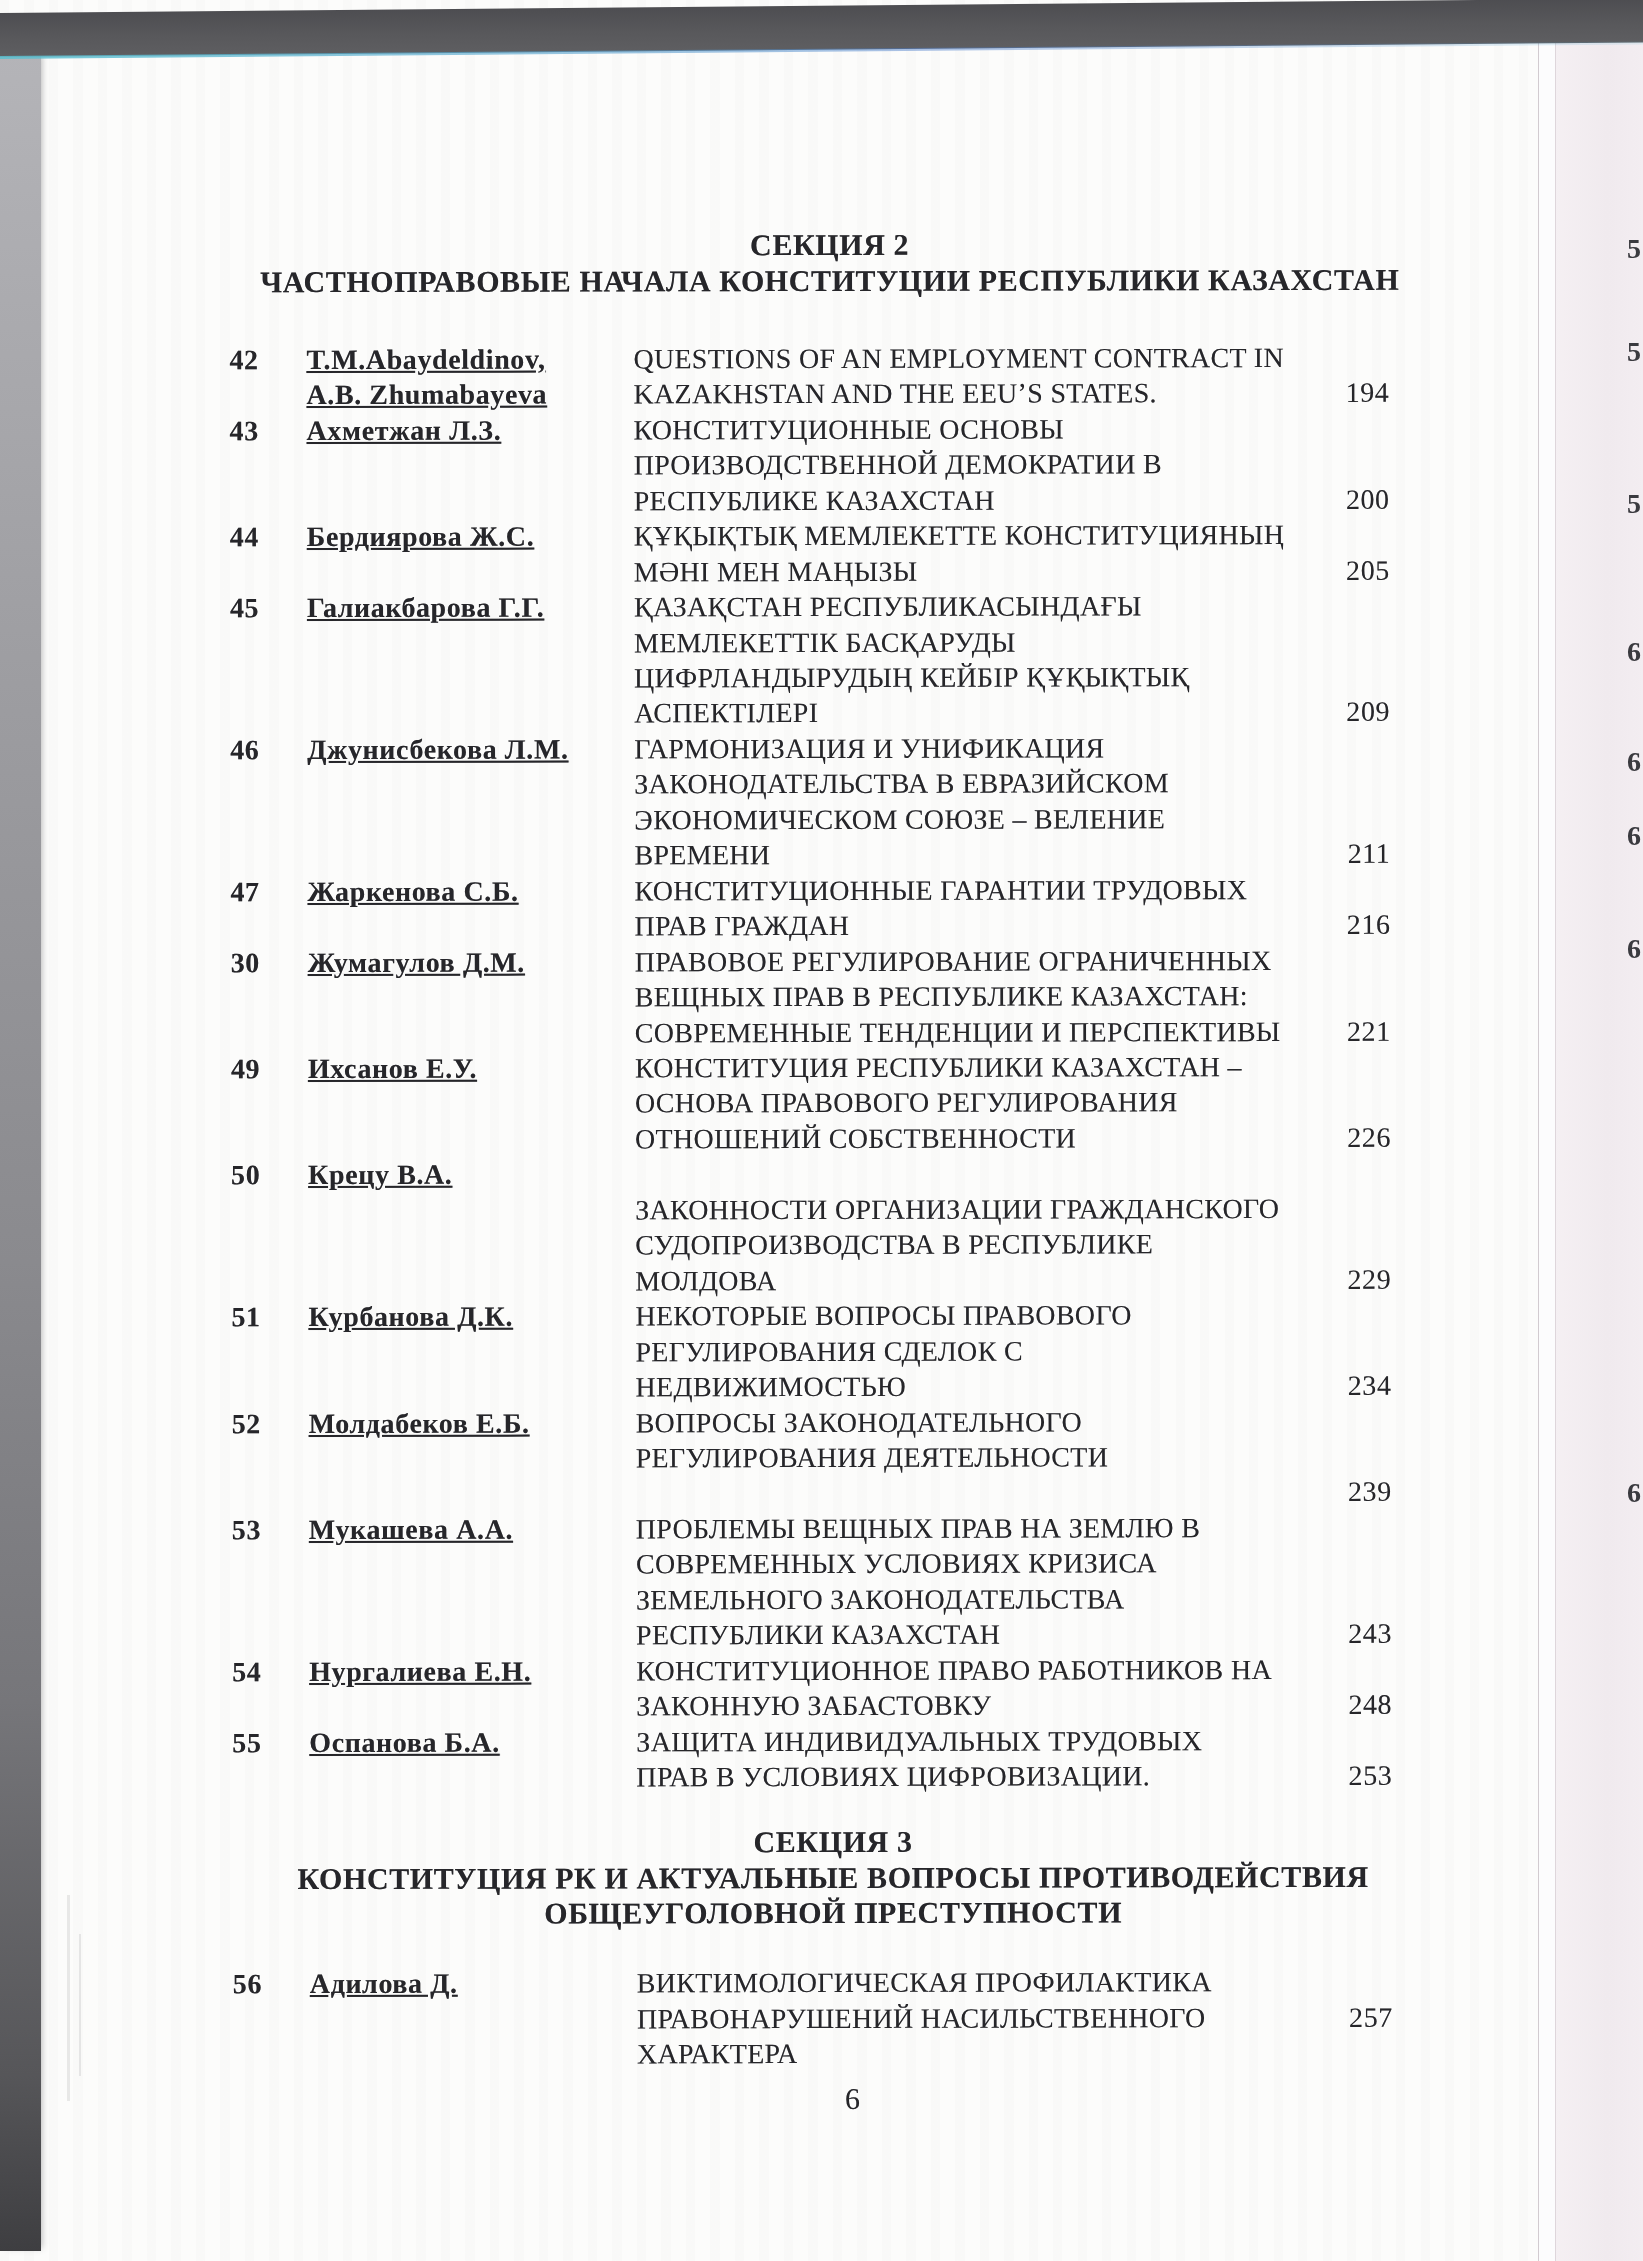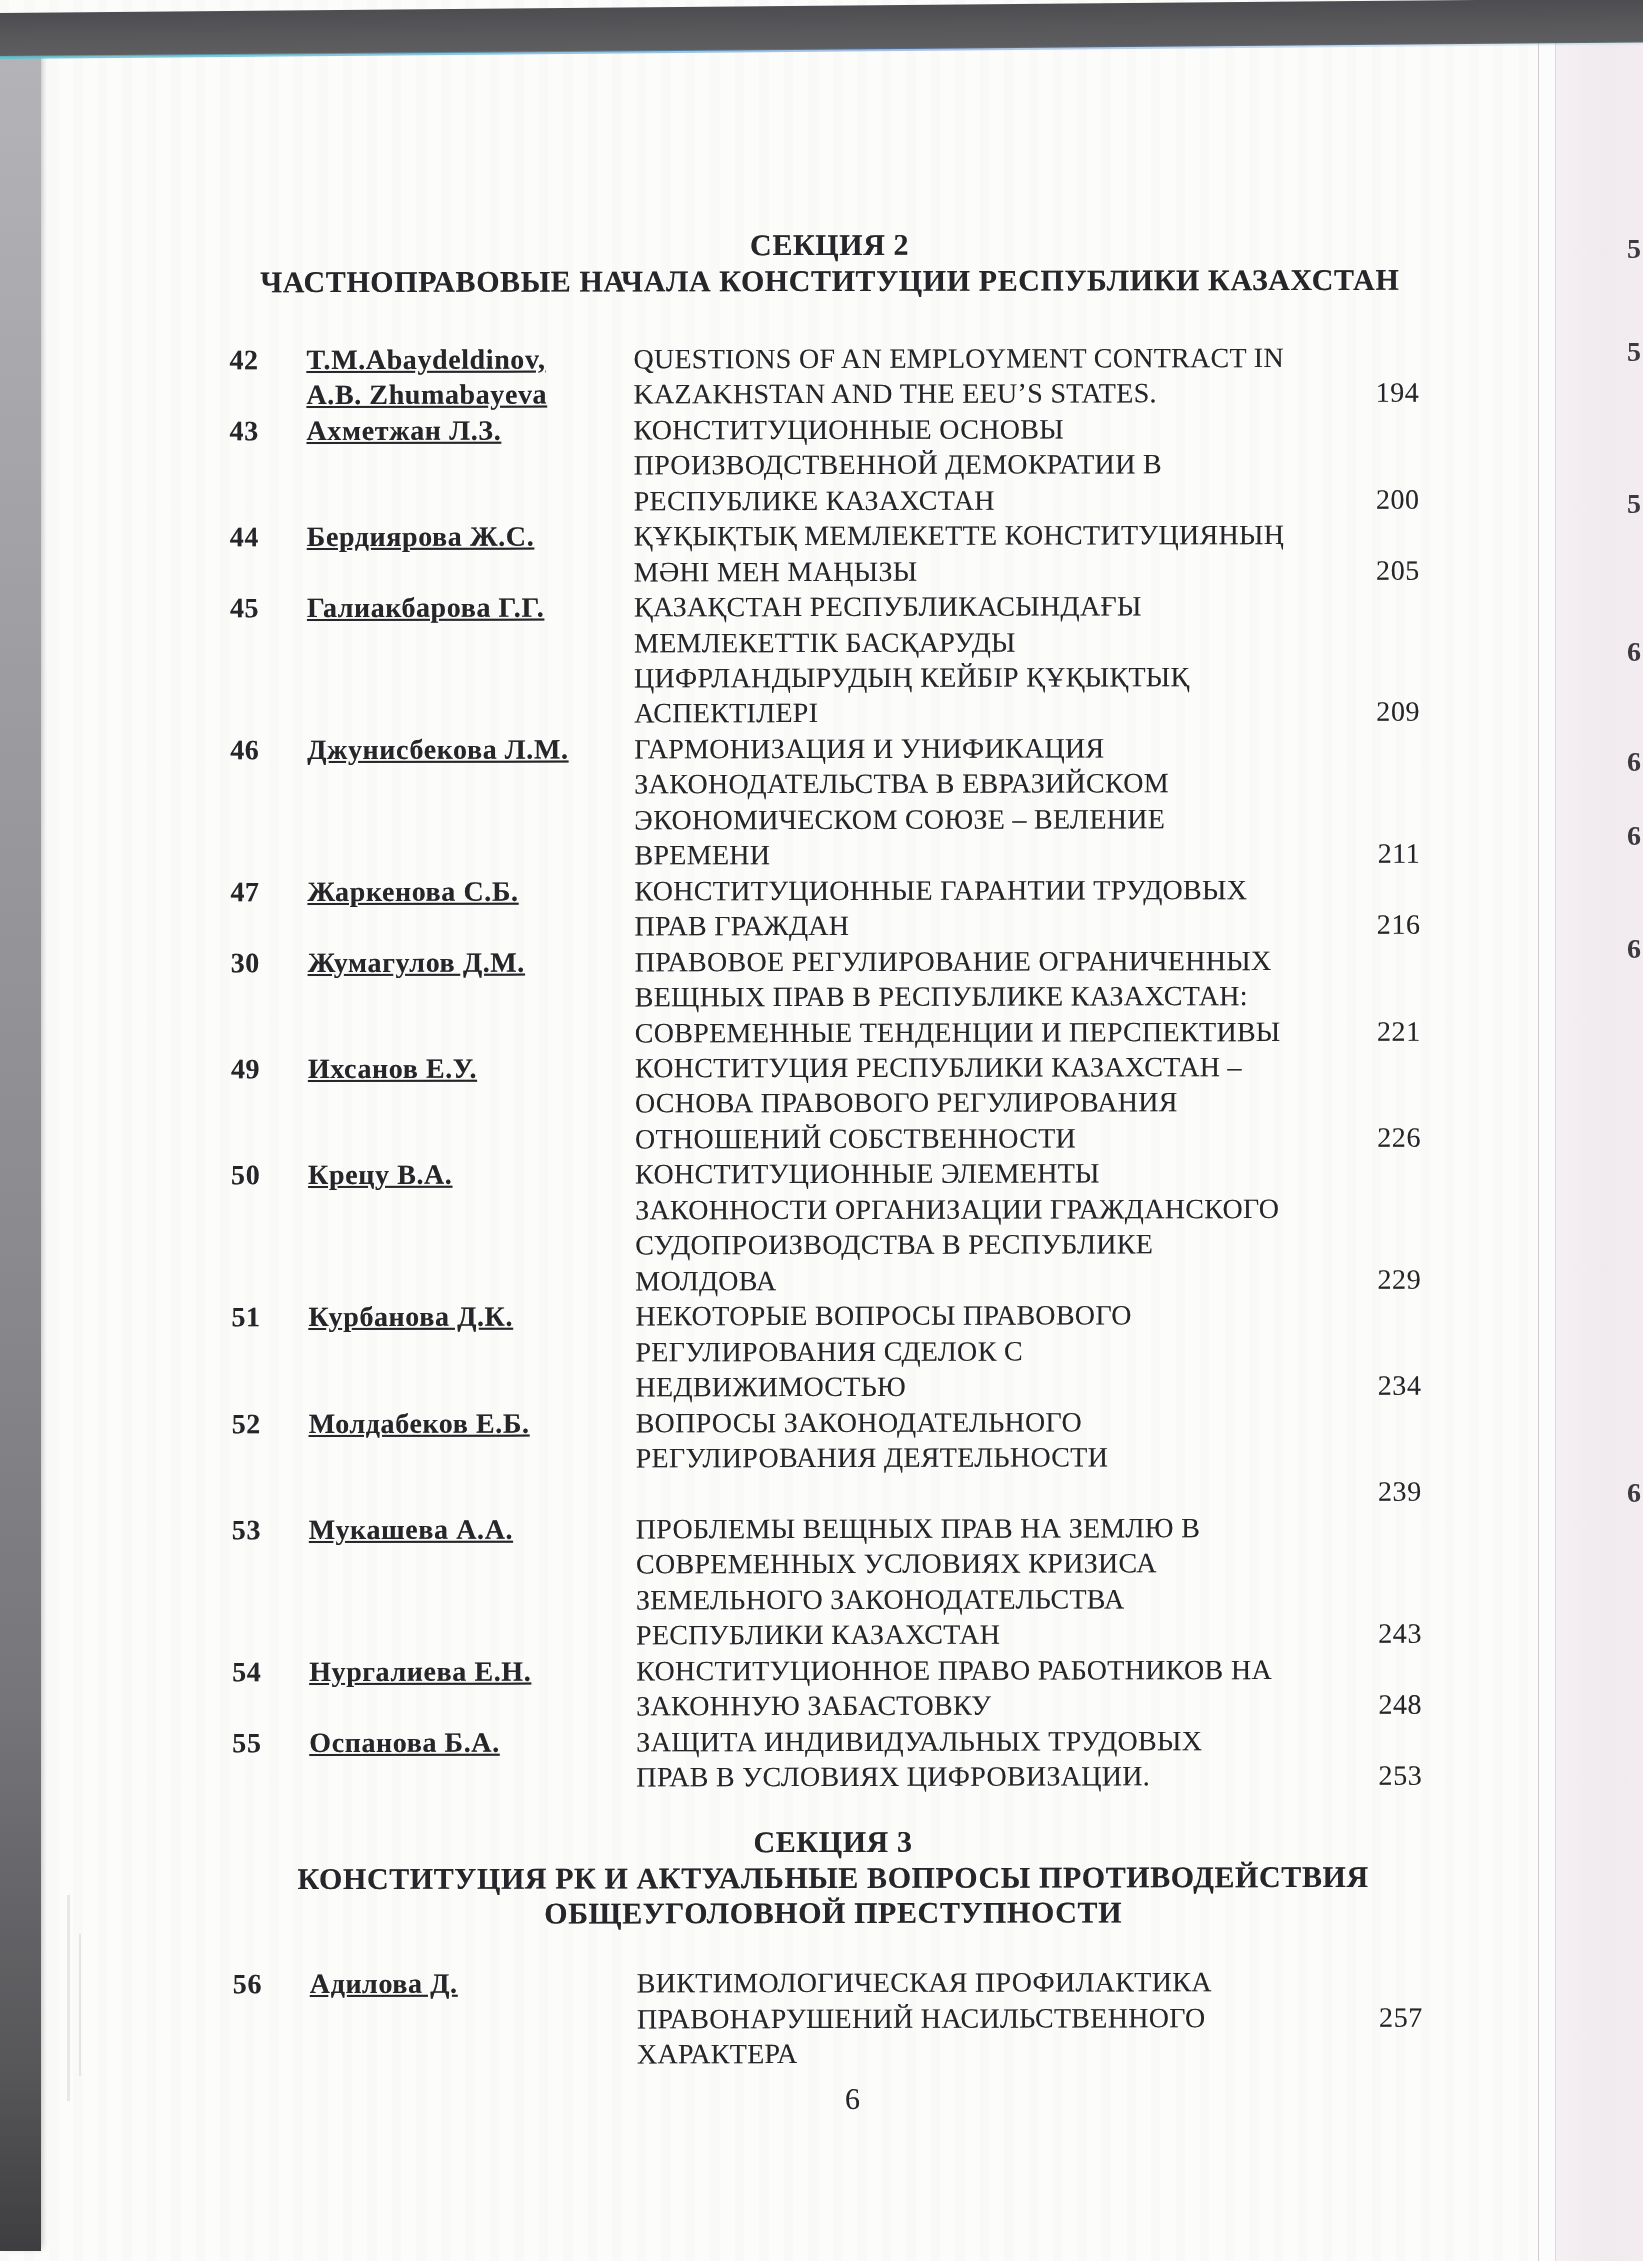--- a/index.html
+++ b/index.html
@@ -50,21 +50,21 @@
   .content{position:absolute;inset:0;z-index:4;transform:rotate(-0.12deg);}
   .h-label,.h-title{
     position:absolute;left:219px;width:1225px;text-align:center;
     font-weight:bold;font-size:30px;letter-spacing:0.6px;white-space:nowrap;
     text-shadow:0 0 0.6px rgba(38,38,42,.4);
   }
   .row{position:absolute;left:0;width:1644px;height:36px;font-size:28px;white-space:nowrap;}
   .c-num{position:absolute;left:231px;font-weight:bold;letter-spacing:0.6px;text-shadow:0 0 0.6px rgba(38,38,42,.4);}
   .c-author{position:absolute;left:308px;font-weight:bold;letter-spacing:0.6px;text-shadow:0 0 0.6px rgba(38,38,42,.4);text-decoration:underline;}
   .c-title{position:absolute;left:635px;letter-spacing:0.3px;text-shadow:0 0 0.6px rgba(38,38,42,.35);}
-  .c-page{position:absolute;left:1263px;width:158px;text-align:right;letter-spacing:0.6px;text-shadow:0 0 0.6px rgba(38,38,42,.35);}
+  .c-page{position:absolute;left:1233px;width:158px;text-align:right;letter-spacing:0.6px;text-shadow:0 0 0.6px rgba(38,38,42,.35);}
   .footer-num{
     position:absolute;left:219px;top:2082px;width:1263px;text-align:center;
     font-size:30px;text-shadow:0 0 0.6px rgba(38,38,42,.35);
   }
 </style>
 </head>
 <body>
 
 <div id="page">
   <div class="right-margin"></div>
@@ -179,21 +179,20 @@
         <div class="row" style="top: 1087px;">
           <span class="c-title">ОСНОВА ПРАВОВОГО РЕГУЛИРОВАНИЯ</span>
         </div>
         <div class="row" style="top: 1123px;">
           <span class="c-title">ОТНОШЕНИЙ СОБСТВЕННОСТИ</span>
           <span class="c-page">226</span>
         </div>
         <div class="row" style="top: 1158px;">
           <span class="c-num">50</span>
           <span class="c-author">Крецу В.А.</span>
-          <span class="c-title">КОНСТИТУЦИОННЫЕ ЭЛЕМЕНТЫ</span>
         </div>
         <div class="row" style="top: 1194px;">
           <span class="c-title">ЗАКОННОСТИ ОРГАНИЗАЦИИ ГРАЖДАНСКОГО</span>
         </div>
         <div class="row" style="top: 1229px;">
           <span class="c-title">СУДОПРОИЗВОДСТВА В РЕСПУБЛИКЕ</span>
         </div>
         <div class="row" style="top: 1265px;">
           <span class="c-title">МОЛДОВА</span>
           <span class="c-page">229</span>

